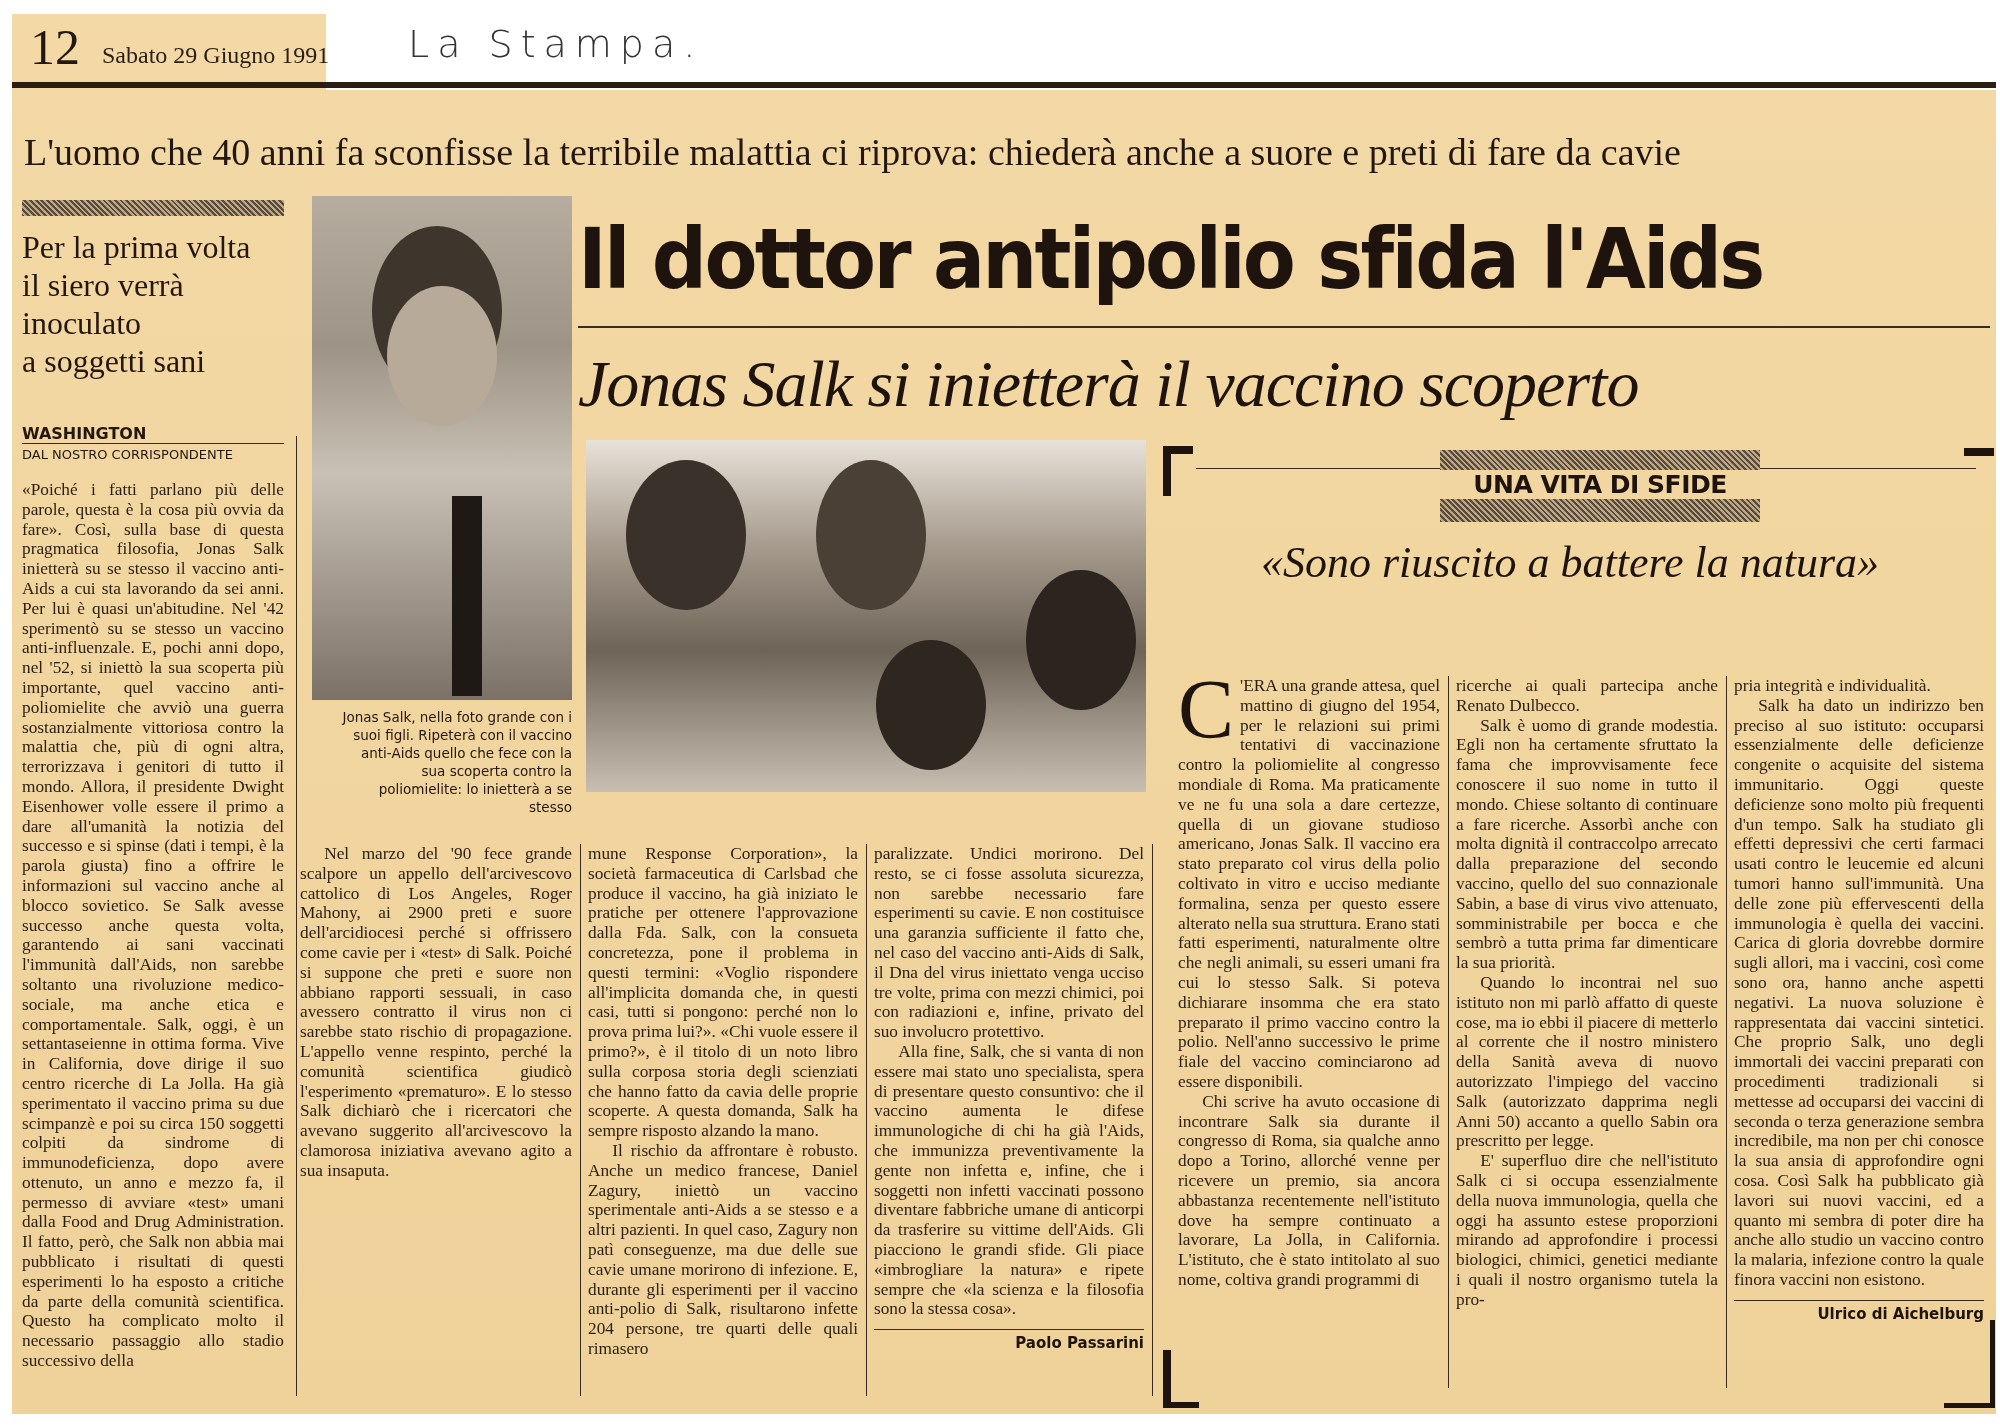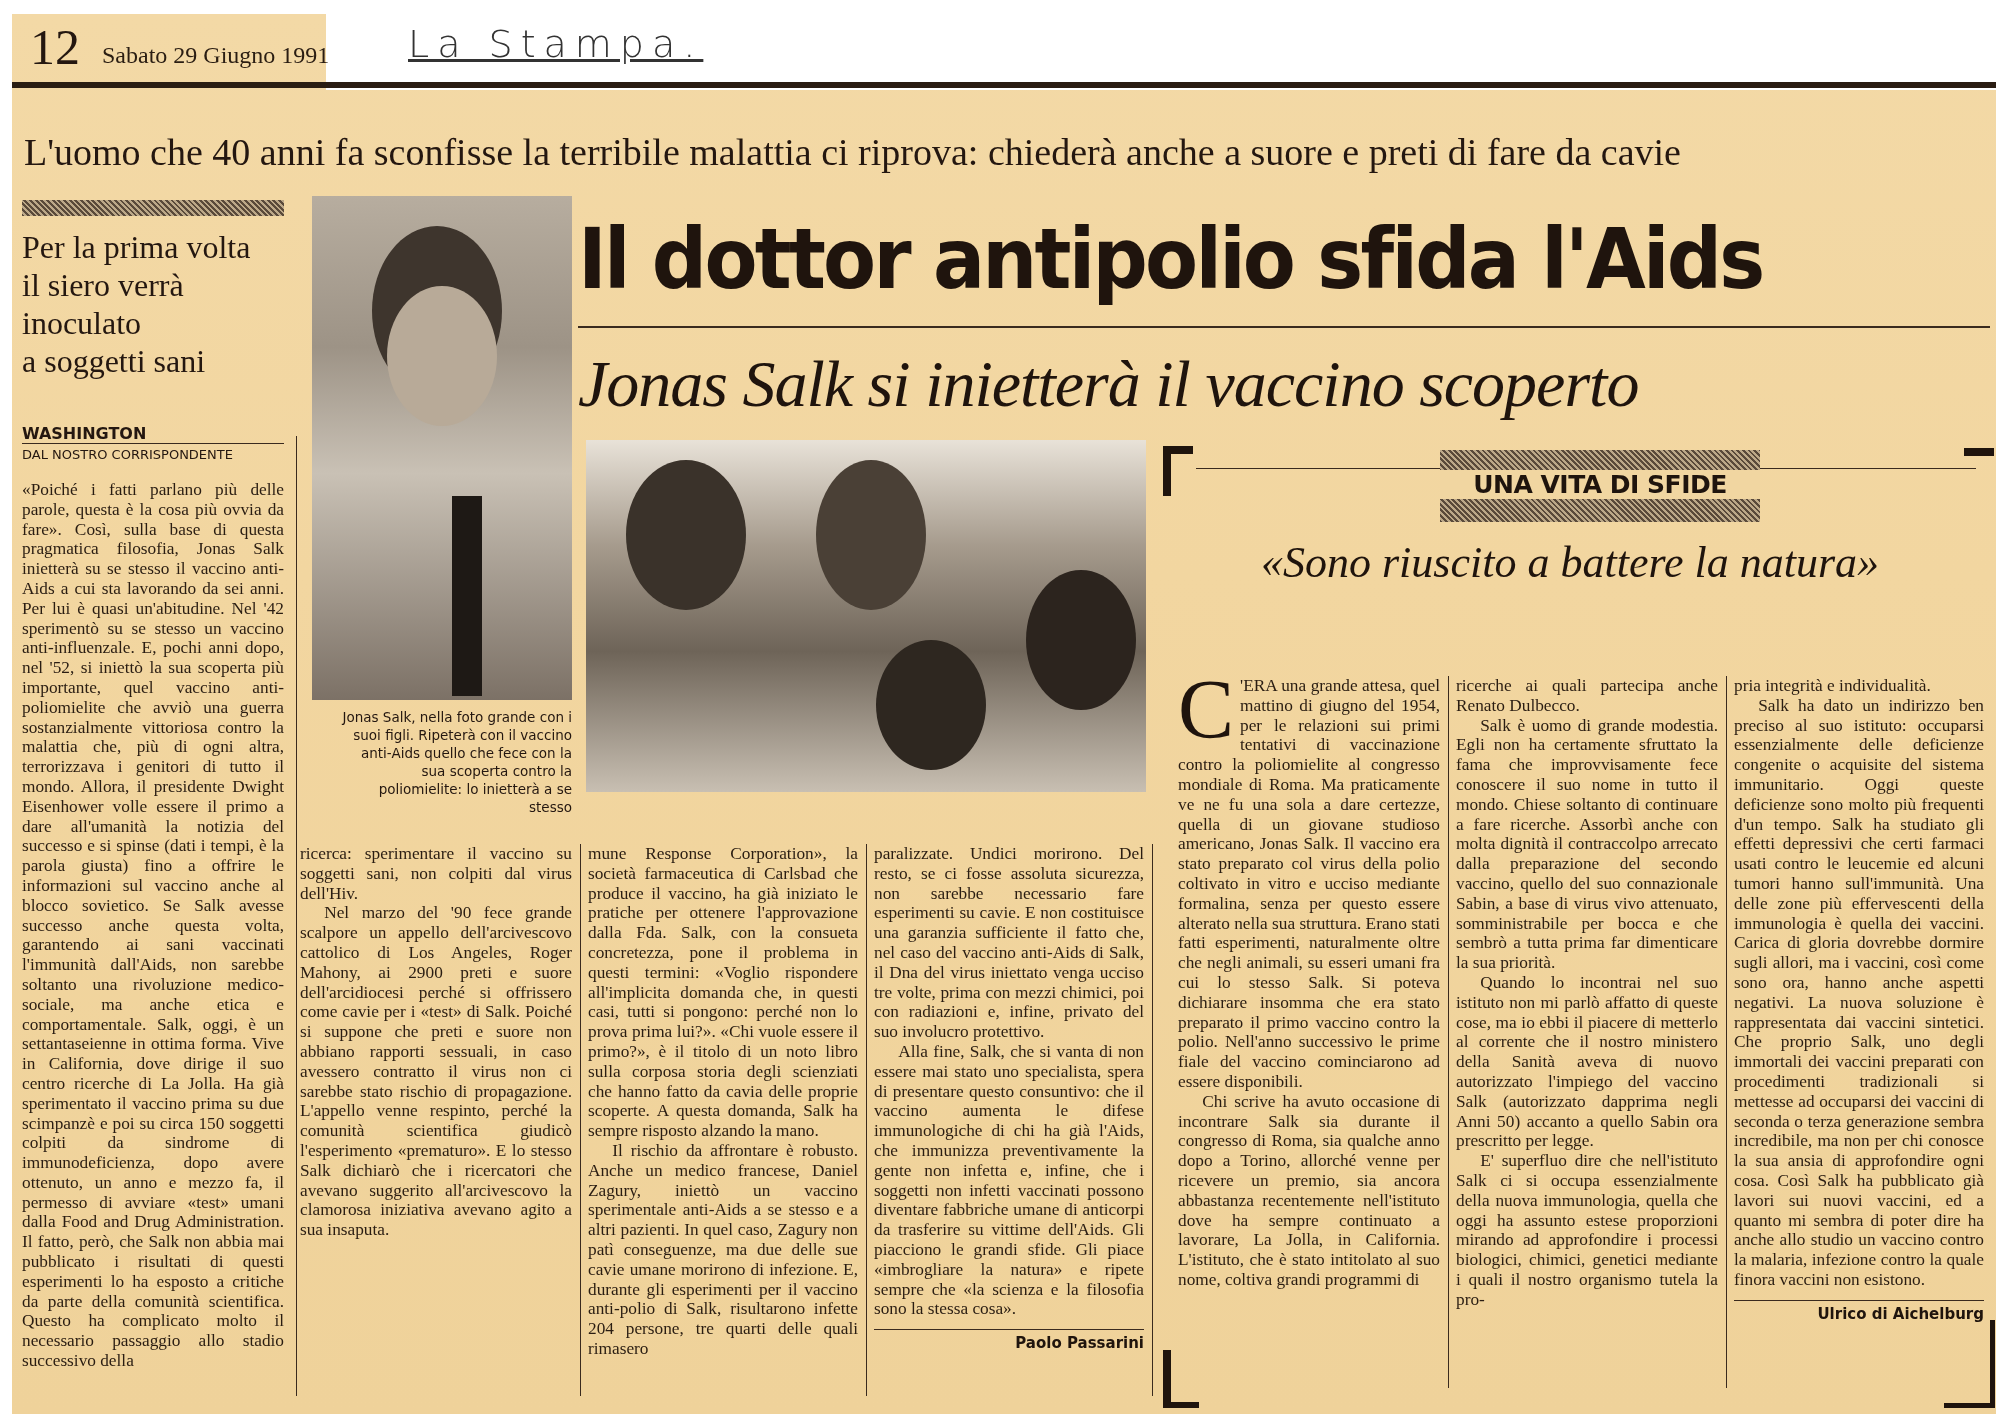--- a/index.html
+++ b/index.html
@@ -2,21 +2,21 @@
 <html><head>
 <meta charset="utf-8">
 <style>
   html, body { margin:0; padding:0; background:#ffffff; }
   body { width:2000px; height:1427px; position:relative; overflow:hidden; font-family:"DejaVu Serif", serif; color:#2a1d12; }
   .paper { position:absolute; left:12px; top:14px; width:1984px; height:1400px;
     background: linear-gradient(180deg,#f3d9a6 0%, #f2d6a0 40%, #efd29a 100%); }
   .white-patch { position:absolute; left:326px; top:0; width:1674px; height:90px; background:#ffffff; }
   .folio { position:absolute; left:30px; top:22px; font-family:"Liberation Serif", serif; font-size:50px; font-weight:normal; line-height:1; color:#241710; }
   .folio-date { position:absolute; left:102px; top:42px; font-family:"Liberation Serif", serif; font-size:24px; color:#2a1d12;text-align:right; }
-  .handnote { position:absolute; left:408px; top:22px; font-family:"DejaVu Sans", sans-serif; font-size:38px; letter-spacing:8px; color:#333; font-weight:lighter;text-decoration:underline; }
+  .handnote { position:absolute; left:408px; top:22px; font-family:"DejaVu Sans", sans-serif; font-size:38px; letter-spacing:8px; color:#333; font-weight:lighter; }
   .top-rule { position:absolute; left:12px; top:82px; width:1984px; height:6px; background:#2a1d12; }
   .kicker { position:absolute; left:24px; top:130px; width:1950px; font-family:"Liberation Serif", serif; font-size:38px; color:#241710; white-space:nowrap; }
   .hatch { background: repeating-linear-gradient(45deg,#5a4a3a 0 2px,#bca888 2px 4px); }
   .side-hatch { position:absolute; left:22px; top:200px; width:262px; height:16px; }
   .side-sub { position:absolute; left:22px; top:228px; width:262px; text-align:left; font-family:"Liberation Serif", serif; font-size:32px; line-height:38px; color:#241710; }
   .dateline { position:absolute; left:22px; top:424px; width:262px; border-bottom:1px solid #3a2a1e; font-family:"DejaVu Sans", sans-serif; font-weight:bold; font-size:16px; color:#241710; }
   .corresp { position:absolute; left:22px; top:447px; font-family:"DejaVu Sans", sans-serif; font-size:13px; color:#241710; }
   .col { position:absolute; font-family:"Liberation Serif", serif; font-size:17.3px; line-height:19.8px; text-align:justify; color:#2a1d12; hyphens:auto; }
   .col p { margin:0; text-indent:0; }
   .col p.ind { text-indent:1.4em; }
@@ -85,21 +85,20 @@
   <div class="shape" style="left:290px;top:200px;width:110px;height:130px;background:#2e2720;"></div>
   <div class="shape" style="left:440px;top:130px;width:110px;height:140px;background:#2c241e;"></div>
 </div>
 <div class="caption">Jonas Salk, nella foto grande con i suoi figli. Ripeterà con il vaccino anti-Aids quello che fece con la sua scoperta contro la poliomielite: lo inietterà a se stesso</div>
 
 <div class="headline">Il dottor antipolio sfida l'Aids</div>
 <div class="hl-rule"></div>
 <div class="subhead">Jonas Salk si inietterà il vaccino scoperto</div>
 
 <div class="col" style="left:300px; top:844px; width:272px;">
-  <p>ricerca: sperimentare il vaccino su soggetti sani, non colpiti dal virus dell'Hiv.</p>
   <p class="ind">Nel marzo del '90 fece grande scalpore un appello dell'arcivescovo cattolico di Los Angeles, Roger Mahony, ai 2900 preti e suore dell'arcidiocesi perché si offrissero come cavie per i «test» di Salk. Poiché si suppone che preti e suore non abbiano rapporti sessuali, in caso avessero contratto il virus non ci sarebbe stato rischio di propagazione. L'appello venne respinto, perché la comunità scientifica giudicò l'esperimento «prematuro». E lo stesso Salk dichiarò che i ricercatori che avevano suggerito all'arcivescovo la clamorosa iniziativa avevano agito a sua insaputa.</p>
 </div>
 <div class="vrule" style="left:580px; top:844px; height:552px;"></div>
 
 <div class="col" style="left:588px; top:844px; width:270px;">
   <p>mune Response Corporation», la società farmaceutica di Carlsbad che produce il vaccino, ha già iniziato le pratiche per ottenere l'approvazione dalla Fda. Salk, con la consueta concretezza, pone il problema in questi termini: «Voglio rispondere all'implicita domanda che, in questi casi, tutti si pongono: perché non lo prova prima lui?». «Chi vuole essere il primo?», è il titolo di un noto libro sulla corposa storia degli scienziati che hanno fatto da cavia delle proprie scoperte. A questa domanda, Salk ha sempre risposto alzando la mano.</p>
   <p class="ind">Il rischio da affrontare è robusto. Anche un medico francese, Daniel Zagury, iniettò un vaccino sperimentale anti-Aids a se stesso e a altri pazienti. In quel caso, Zagury non patì conseguenze, ma due delle sue cavie umane morirono di infezione. E, durante gli esperimenti per il vaccino anti-polio di Salk, risultarono infette 204 persone, tre quarti delle quali rimasero</p>
 </div>
 <div class="vrule" style="left:866px; top:844px; height:552px;"></div>
 

